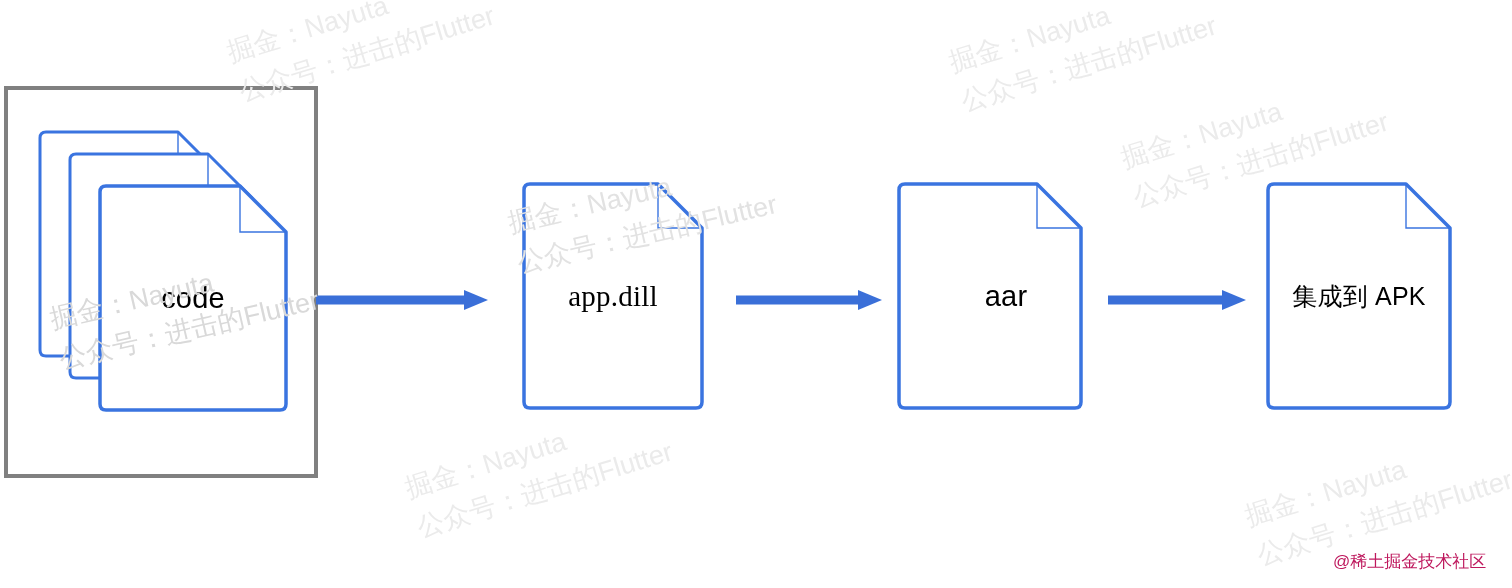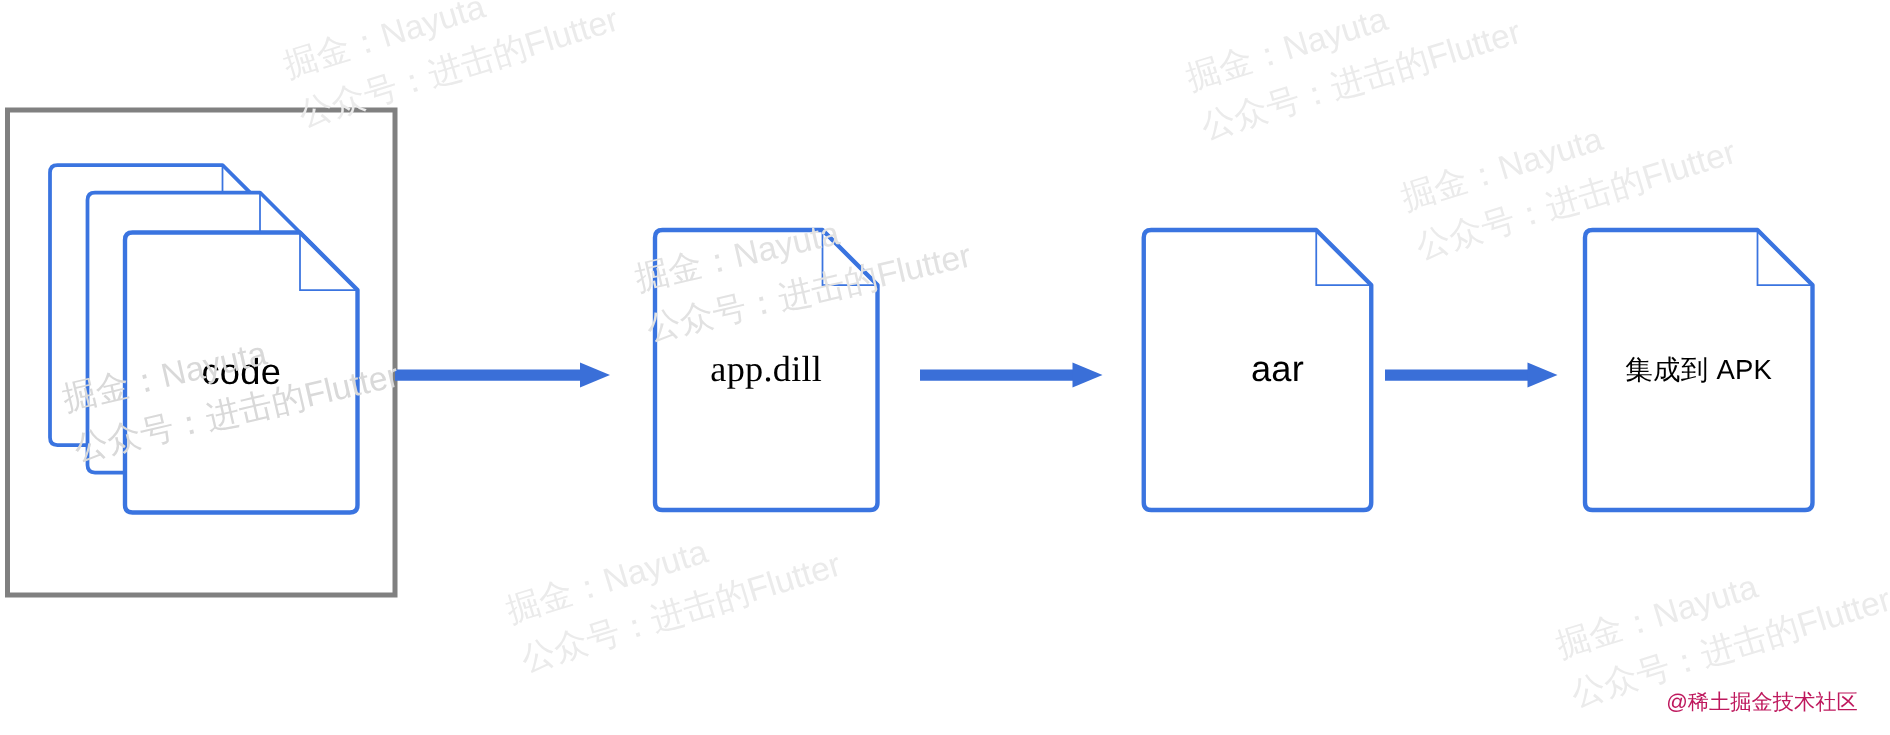--- a/index.html
+++ b/index.html
@@ -43,21 +43,21 @@
     display: flex;
     align-items: center;
     justify-content: center;
     color: #000000;
     font-size: 29px;
     font-weight: 400;
     letter-spacing: .2px;
     white-space: nowrap;
     pointer-events: none;
   }
-  .doc-label.cjk { font-size: 22px; }
+  .doc-label.cjk { font-size: 25px; }
 
   
   .arrow { position: absolute; }
   .arrow svg { display: block; overflow: visible; }
 
   
   .wm {
     position: absolute;
     color: #b9b9b9;
     font-size: 27px;
@@ -127,21 +127,21 @@
     <div class="doc-label">app.dill</div>
   </div>
 
   <div class="arrow" style="left:734px; top:288px;">
     <svg width="150" height="24" viewBox="0 0 150 24" aria-hidden="true">
       <line x1="2" y1="12" x2="130" y2="12" stroke="#3a6fd8" stroke-width="9" stroke-linecap="butt"></line>
       <path d="M124 2 L148 12 L124 22 Z" fill="#3a6fd8"></path>
     </svg>
   </div>
 
-  <div class="doc" style="left:897px; top:182px; width:218px; height:228px;margin-left:16px;">
+  <div class="doc" style="left:897px; top:182px; width:218px; height:228px;">
     <svg width="186" height="228" viewBox="0 0 186 228" aria-hidden="true">
       <path d="M2 8 Q2 2 8 2 L140 2 L184 46 L184 220 Q184 226 178 226 L8 226 Q2 226 2 220 Z" fill="#ffffff" stroke="#3a74e0" stroke-width="3.5" stroke-linejoin="round"></path>
       <path d="M140 2 L140 46 L184 46" fill="none" stroke="#3a74e0" stroke-width="1.4"></path>
     </svg>
     <div class="doc-label">aar</div>
   </div>
 
   <div class="arrow" style="left:1106px; top:288px;">
     <svg width="142" height="24" viewBox="0 0 142 24" aria-hidden="true">
       <line x1="2" y1="12" x2="122" y2="12" stroke="#3a6fd8" stroke-width="9" stroke-linecap="butt"></line>

